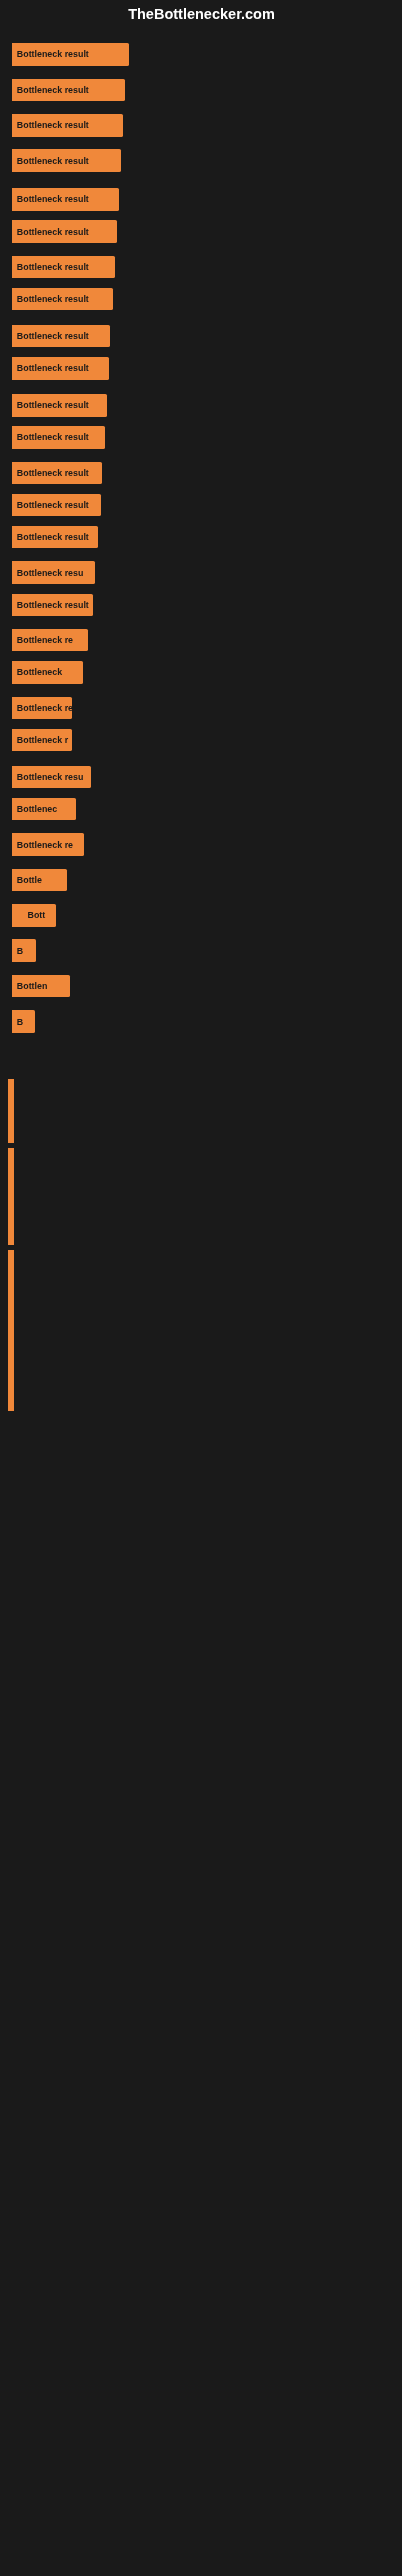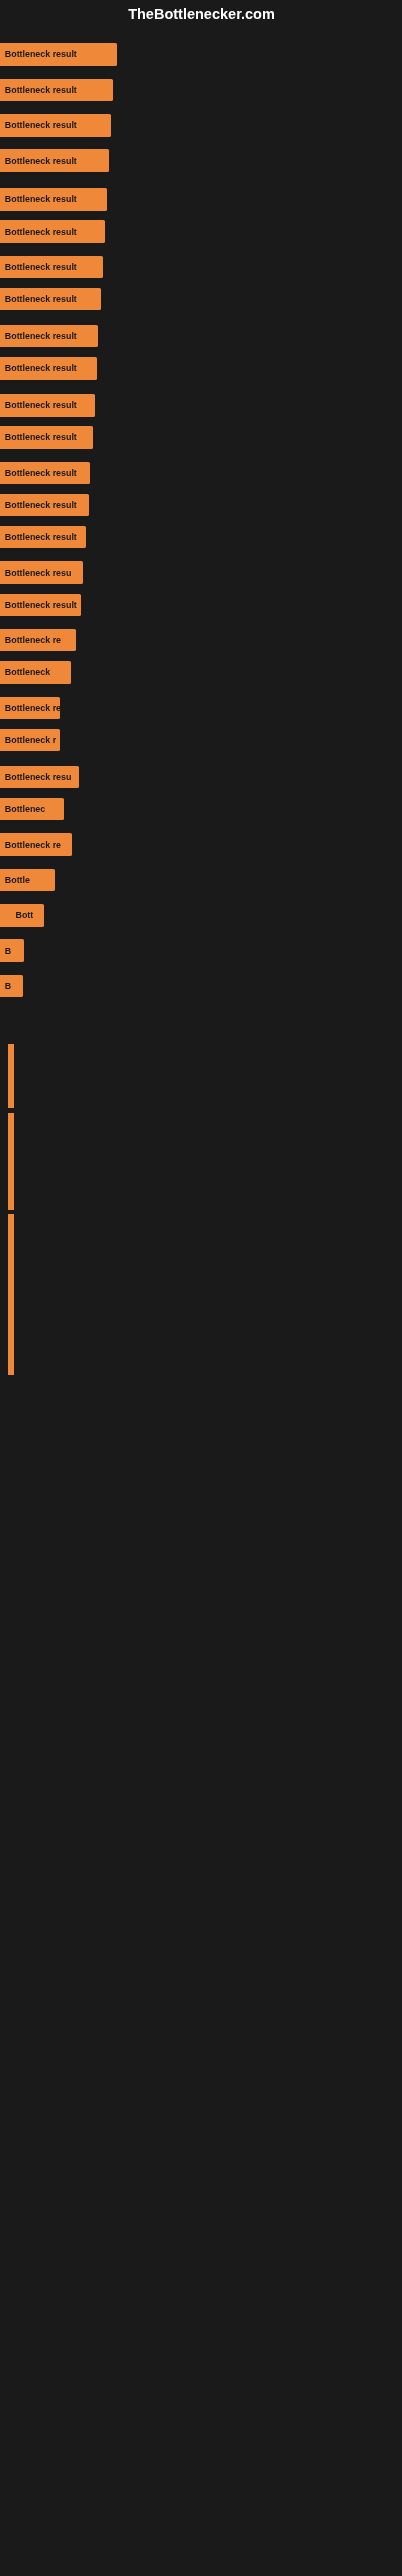--- a/index.html
+++ b/index.html
@@ -19,21 +19,21 @@
     .site-title {
       text-align: center;
       color: #ffffff;
       font-size: 14.5px;
       font-weight: bold;
       padding: 6.4px 0;
       background-color: #1a1a1a;
     }
 
     .bars-container {
-      padding: 8px 0;
+      padding: 8px 12px;
     }
 
     .bar-row {
       display: flex;
       align-items: center;
       margin-bottom: 3.2px;
       height: 29px;
     }
 
     .bar {
@@ -204,20 +204,25 @@
       <div class="bar" style="width: 44px; justify-content: center;">
         <span class="bar-label">Bott</span>
       </div>
     </div>
     <div class="bar-row" style="margin-top: 6.4px;">
       <div class="bar" style="width: 24px;">
         <span class="bar-label">B</span>
       </div>
     </div>
     <div class="bar-row" style="margin-top: 6.4px;">
+      <div class="bar" style="width: 58px;">
+        <span class="bar-label">Bottlen</span>
+      </div>
+    </div>
+    <div class="bar-row" style="margin-top: 6.4px;">
       <div class="bar" style="width: 22.5px;">
         <span class="bar-label">B</span>
       </div>
     </div>
   </div>
 
 <div class="vertical-bar-section" id="vertical-bar-section">
 <div class="vertical-bar" style="height: 64px;"></div>
     <div class="vertical-bar" style="height: 97px;"></div>
     <div class="vertical-bar" style="height: 161px;"></div>

